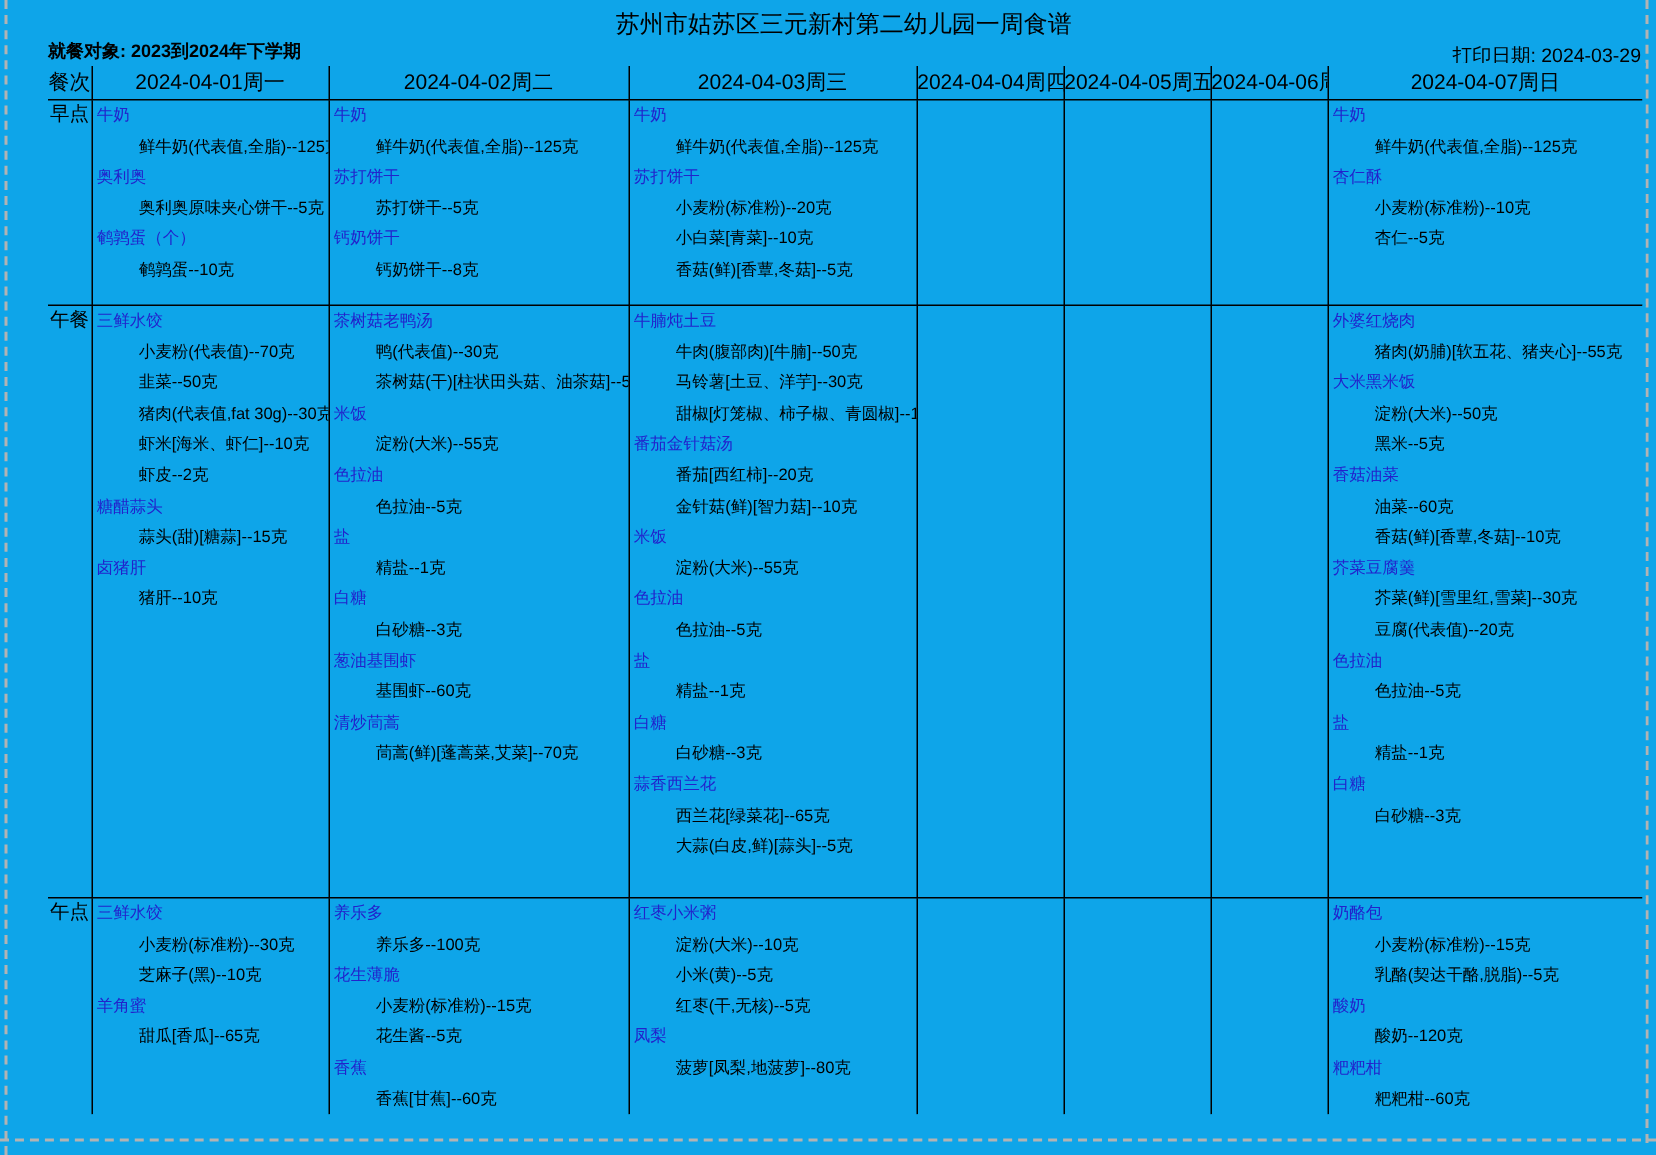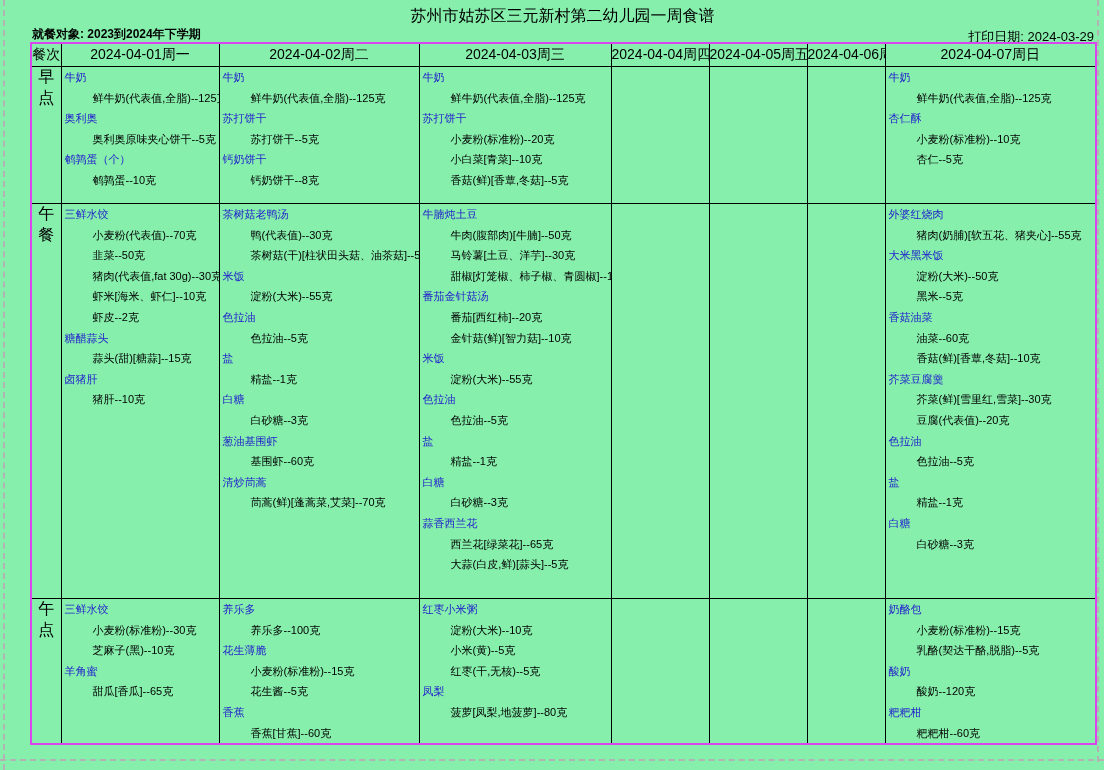--- a/index.html
+++ b/index.html
@@ -1,48 +1,48 @@
 <!DOCTYPE html>
 <html><head>
 <meta charset="utf-8">
 <style>
   html,body { margin:0; padding:0; background:#ffffff; }
   .page {
-    position:relative; width:1104px; height:770px; background:#86efac;
+    position:relative; width:1104px; height:770px; background:#0ea5e9;
     font-family:"Liberation Sans","DejaVu Sans",sans-serif; color:#000;
     overflow:hidden;
   }
   
   .pb { position:absolute; }
   .pb-left   { left:3px;   top:0; height:770px; border-left:2px dashed #b3b3b3; }
   .pb-right  { left:1097px;top:0; height:762px; border-left:2px dashed #b3b3b3; }
   .pb-bottom { left:0;     top:759px; width:1104px; border-top:2px dashed #b3b3b3; }
 
   .title {
     position:absolute; top:6px; left:30px; width:1065px;
     text-align:center; font-size:16px; white-space:nowrap;
   }
   .meal-target { position:absolute; top:26px; left:32px; font-size:12px; font-weight:bold; }
   .print-date  { position:absolute; top:28px; right:10px; font-size:13px; }
 
   table.menu {
     position:absolute; top:42px; left:30px; width:1065px;
     border-collapse:collapse; table-layout:fixed;
-    border:2px solid #d946ef;
+    border:2px solid #0ea5e9;
   }
   table.menu th, table.menu td {
     border:1px solid #000; padding:0; overflow:hidden;
   }
   table.menu thead th {
     height:22px; font-size:14px; font-weight:normal;
     text-align:center; vertical-align:middle; white-space:nowrap;
   }
   td.rowhead {
     vertical-align:top; text-align:center;
-    font-size:16px; padding-top:4px;
+    font-size:13px; padding-top:4px;
   }
   td.cell { vertical-align:top; padding-top:3px; }
   .dish, .ing {
     font-size:11px; line-height:20.6px; white-space:nowrap;
   }
   .dish { color:var(--dish-color,#2222cc); padding-left:3px; }
   .ing  { padding-left:31px; color:#000; }
 </style>
 </head>
 <body>

